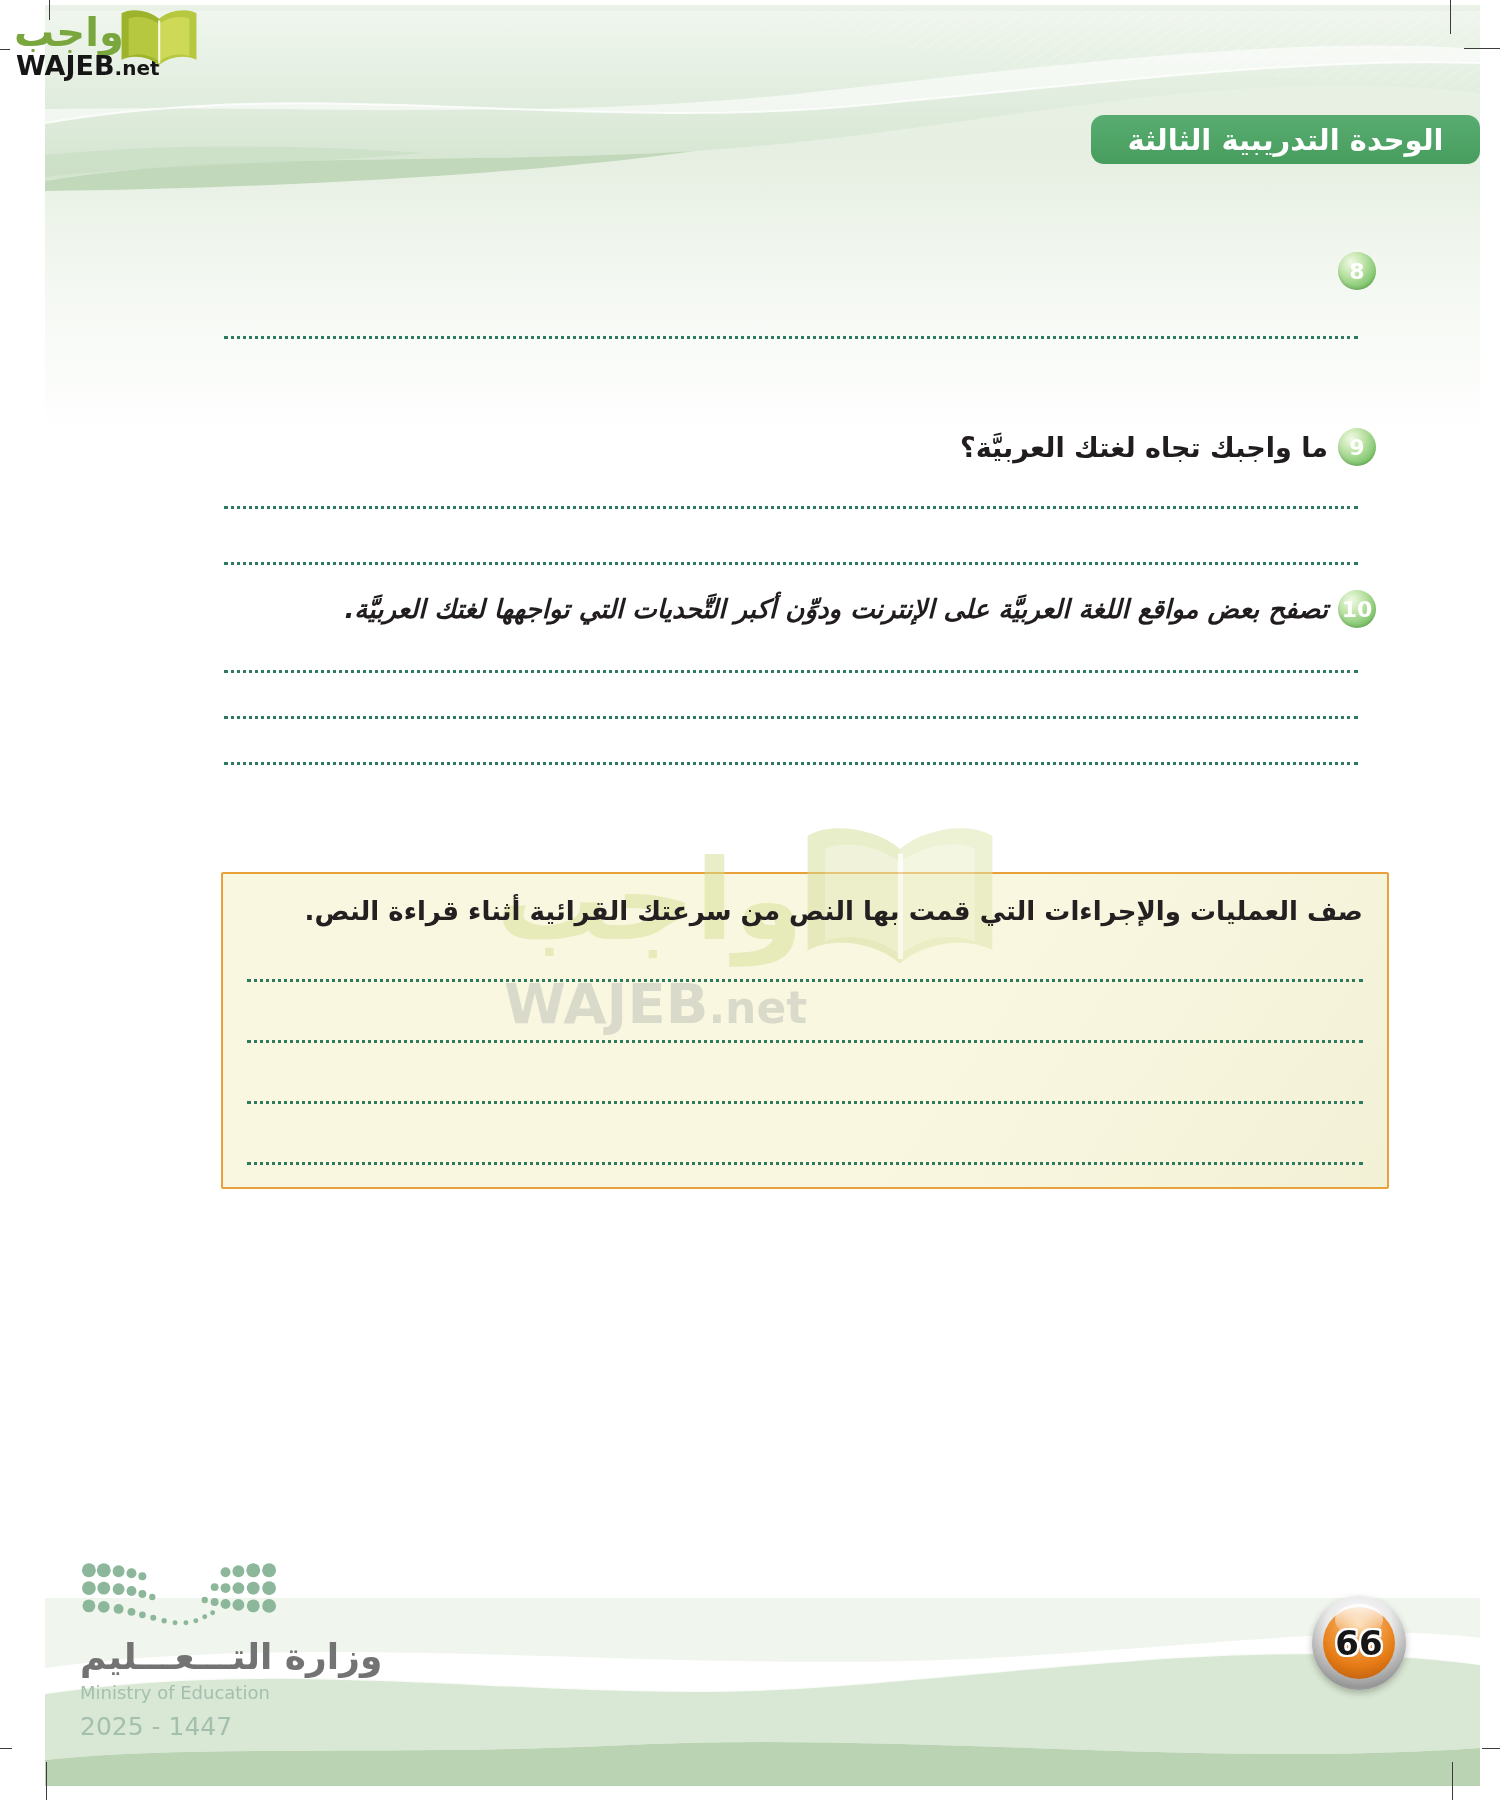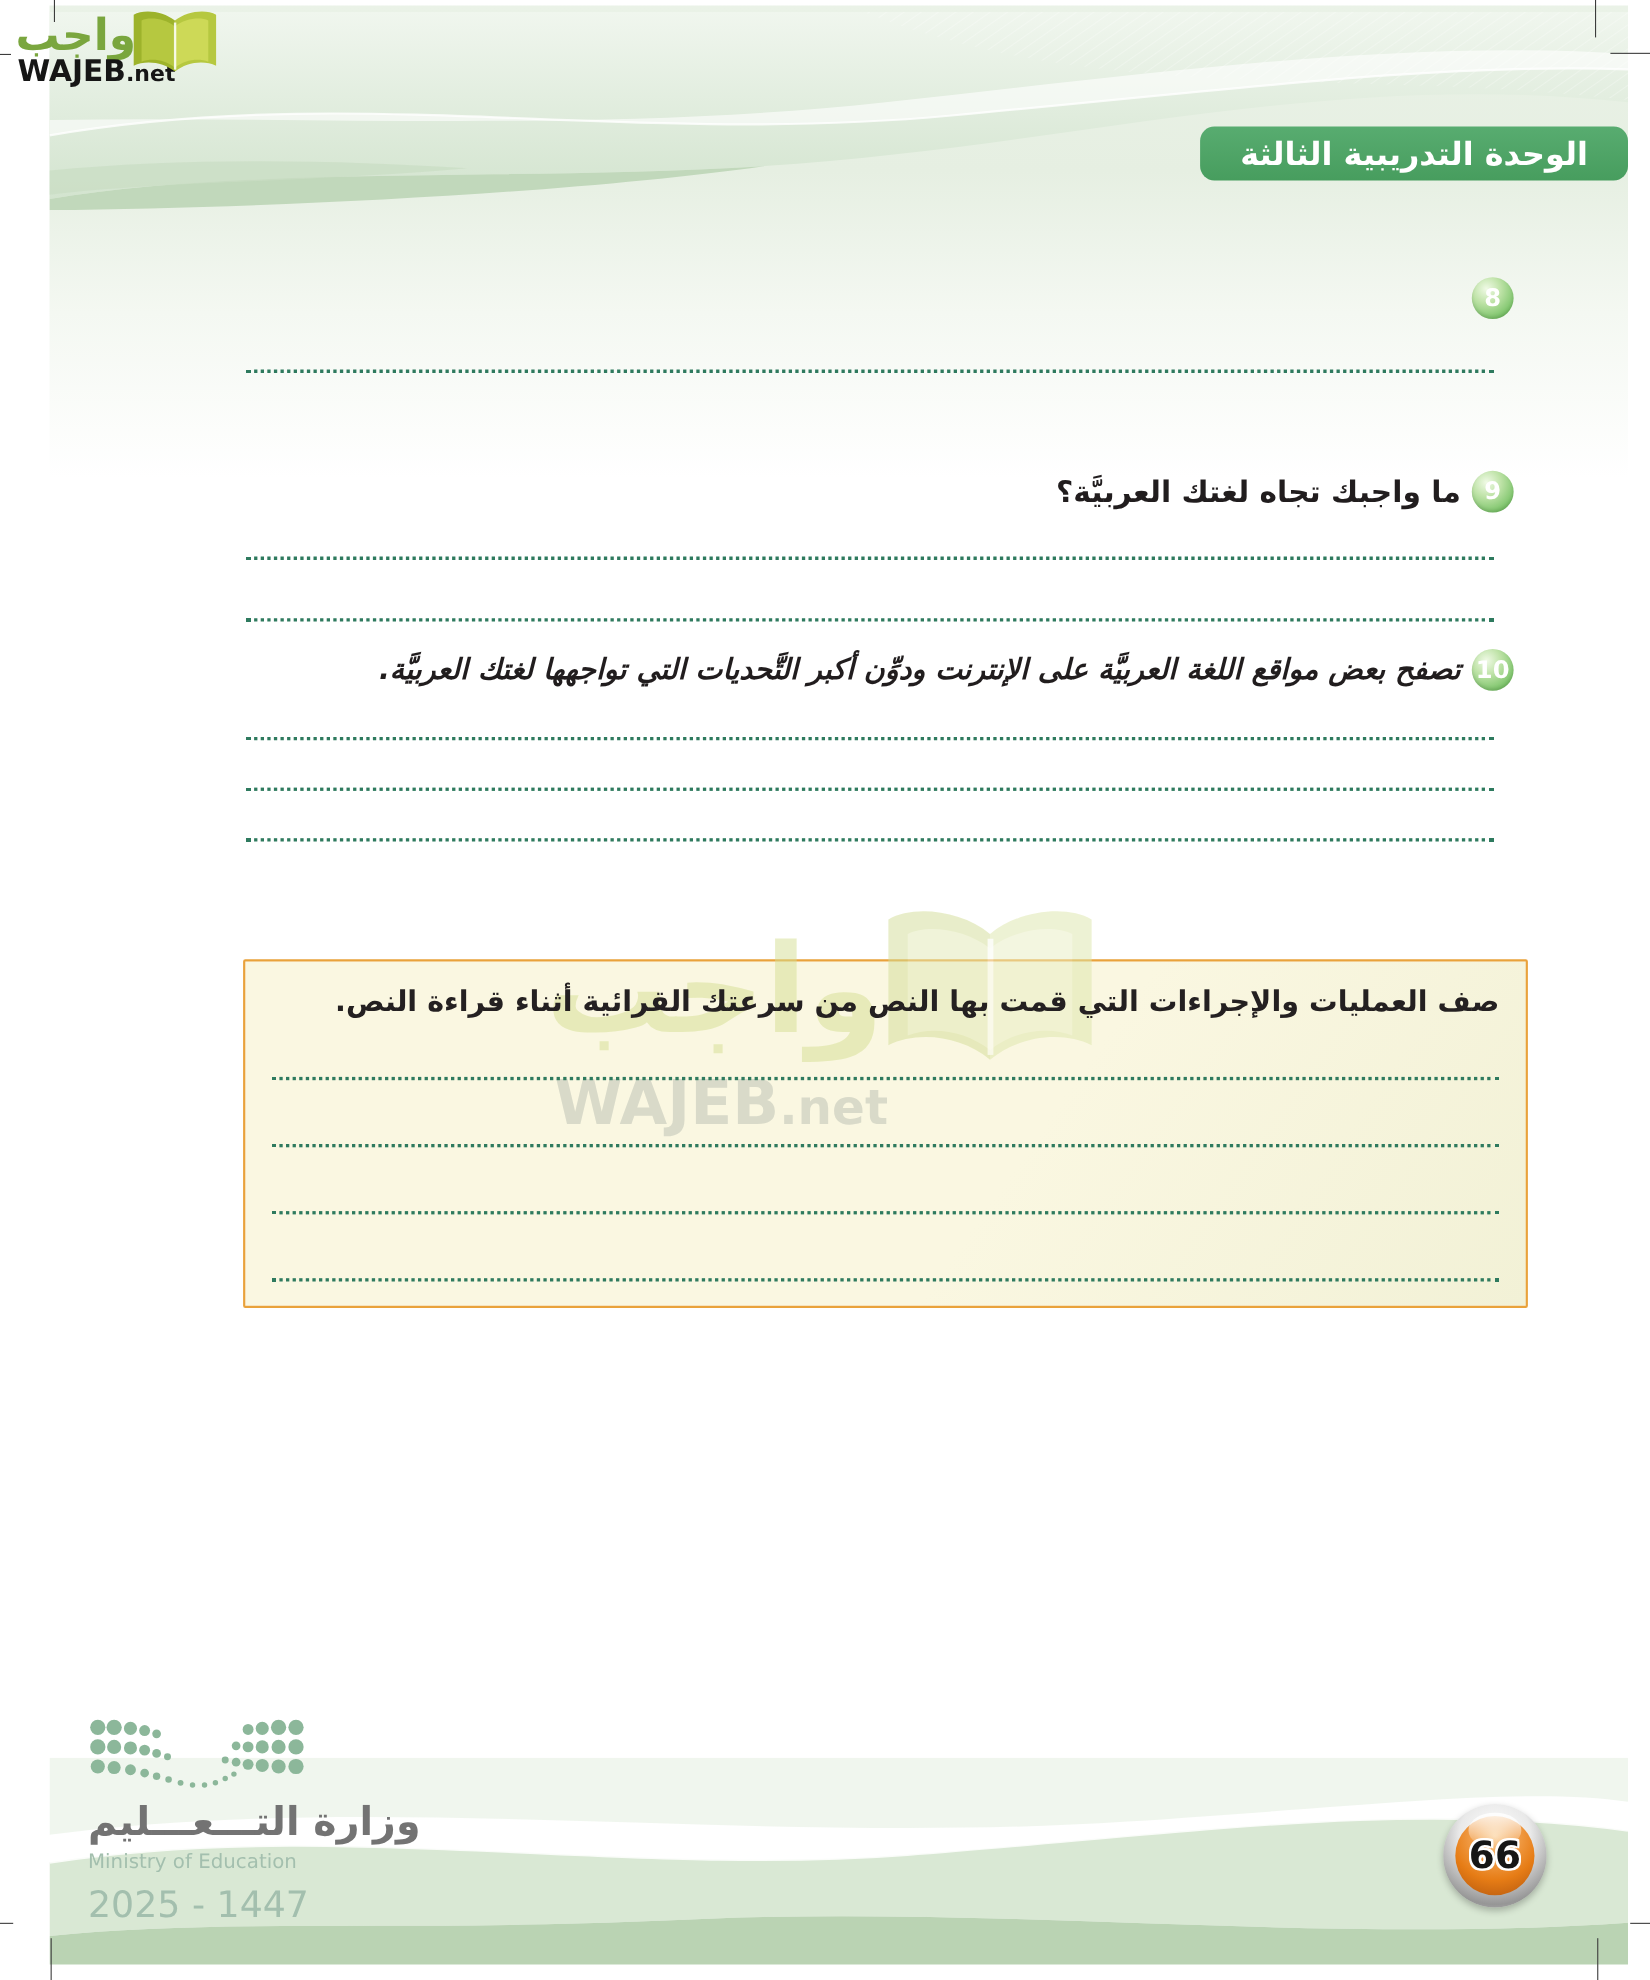--- a/index.html
+++ b/index.html
@@ -54,24 +54,24 @@
   .wm-ar{position:absolute;left:6px;top:46px;font-size:112px;font-weight:bold;color:#d5df92;line-height:1;}
   .wm-book{position:absolute;left:300px;top:10px;width:220px;height:192px;}
   .wm-latin{position:absolute;left:14px;top:178px;font-size:56px;font-weight:bold;color:#b9beb2;line-height:1;}
   .wm-latin .tld{font-size:44px;}
 
   
   .footer-svg{left:45px;top:1598px;width:1435px;height:190px;z-index:1;}
   .moe-dots{left:80px;top:1560px;width:198px;height:74px;z-index:2;}
   .moe-ar{left:80px;top:1636px;z-index:2;font-size:36px;font-weight:bold;color:#737373;direction:rtl;}
   .moe-en{left:80px;top:1682px;z-index:2;font-size:18px;color:#a3bfae;}
-  .moe-years{left:80px;top:1712px;z-index:2;font-size:33px;color:#a3bfae;}
-
-  
-  .sphere{left:1312px;top:1640px;width:94px;height:94px;z-index:3;border-radius:50%;
+  .moe-years{left:80px;top:1712px;z-index:2;font-size:25px;color:#a3bfae;}
+
+  
+  .sphere{left:1312px;top:1596px;width:94px;height:94px;z-index:3;border-radius:50%;
     background:radial-gradient(circle at 50% 30%,#ffffff 0%,#e9e9e9 40%,#969696 78%,#c4c4c4 100%);
     box-shadow:0 3px 7px rgba(0,0,0,.25);}
   .sphere-core{position:absolute;inset:11px;border-radius:50%;
     background:radial-gradient(circle at 50% 25%,#fbd3a0 0%,#f2a04c 30%,#e67c15 62%,#bb5d10 92%,#a8530e 100%);}
   .sphere-shine{position:absolute;left:24%;top:9%;width:52%;height:34%;border-radius:50%;
     background:linear-gradient(180deg,rgba(255,255,255,.9),rgba(255,255,255,0));}
   .sphere-num{position:absolute;inset:0;display:flex;align-items:center;justify-content:center;
     font-size:34px;font-weight:bold;color:#161616;
     text-shadow:-2px 0 #fff,2px 0 #fff,0 -2px #fff,0 2px #fff,-2px -2px #fff,2px 2px #fff,-2px 2px #fff,2px -2px #fff;}
 </style>

